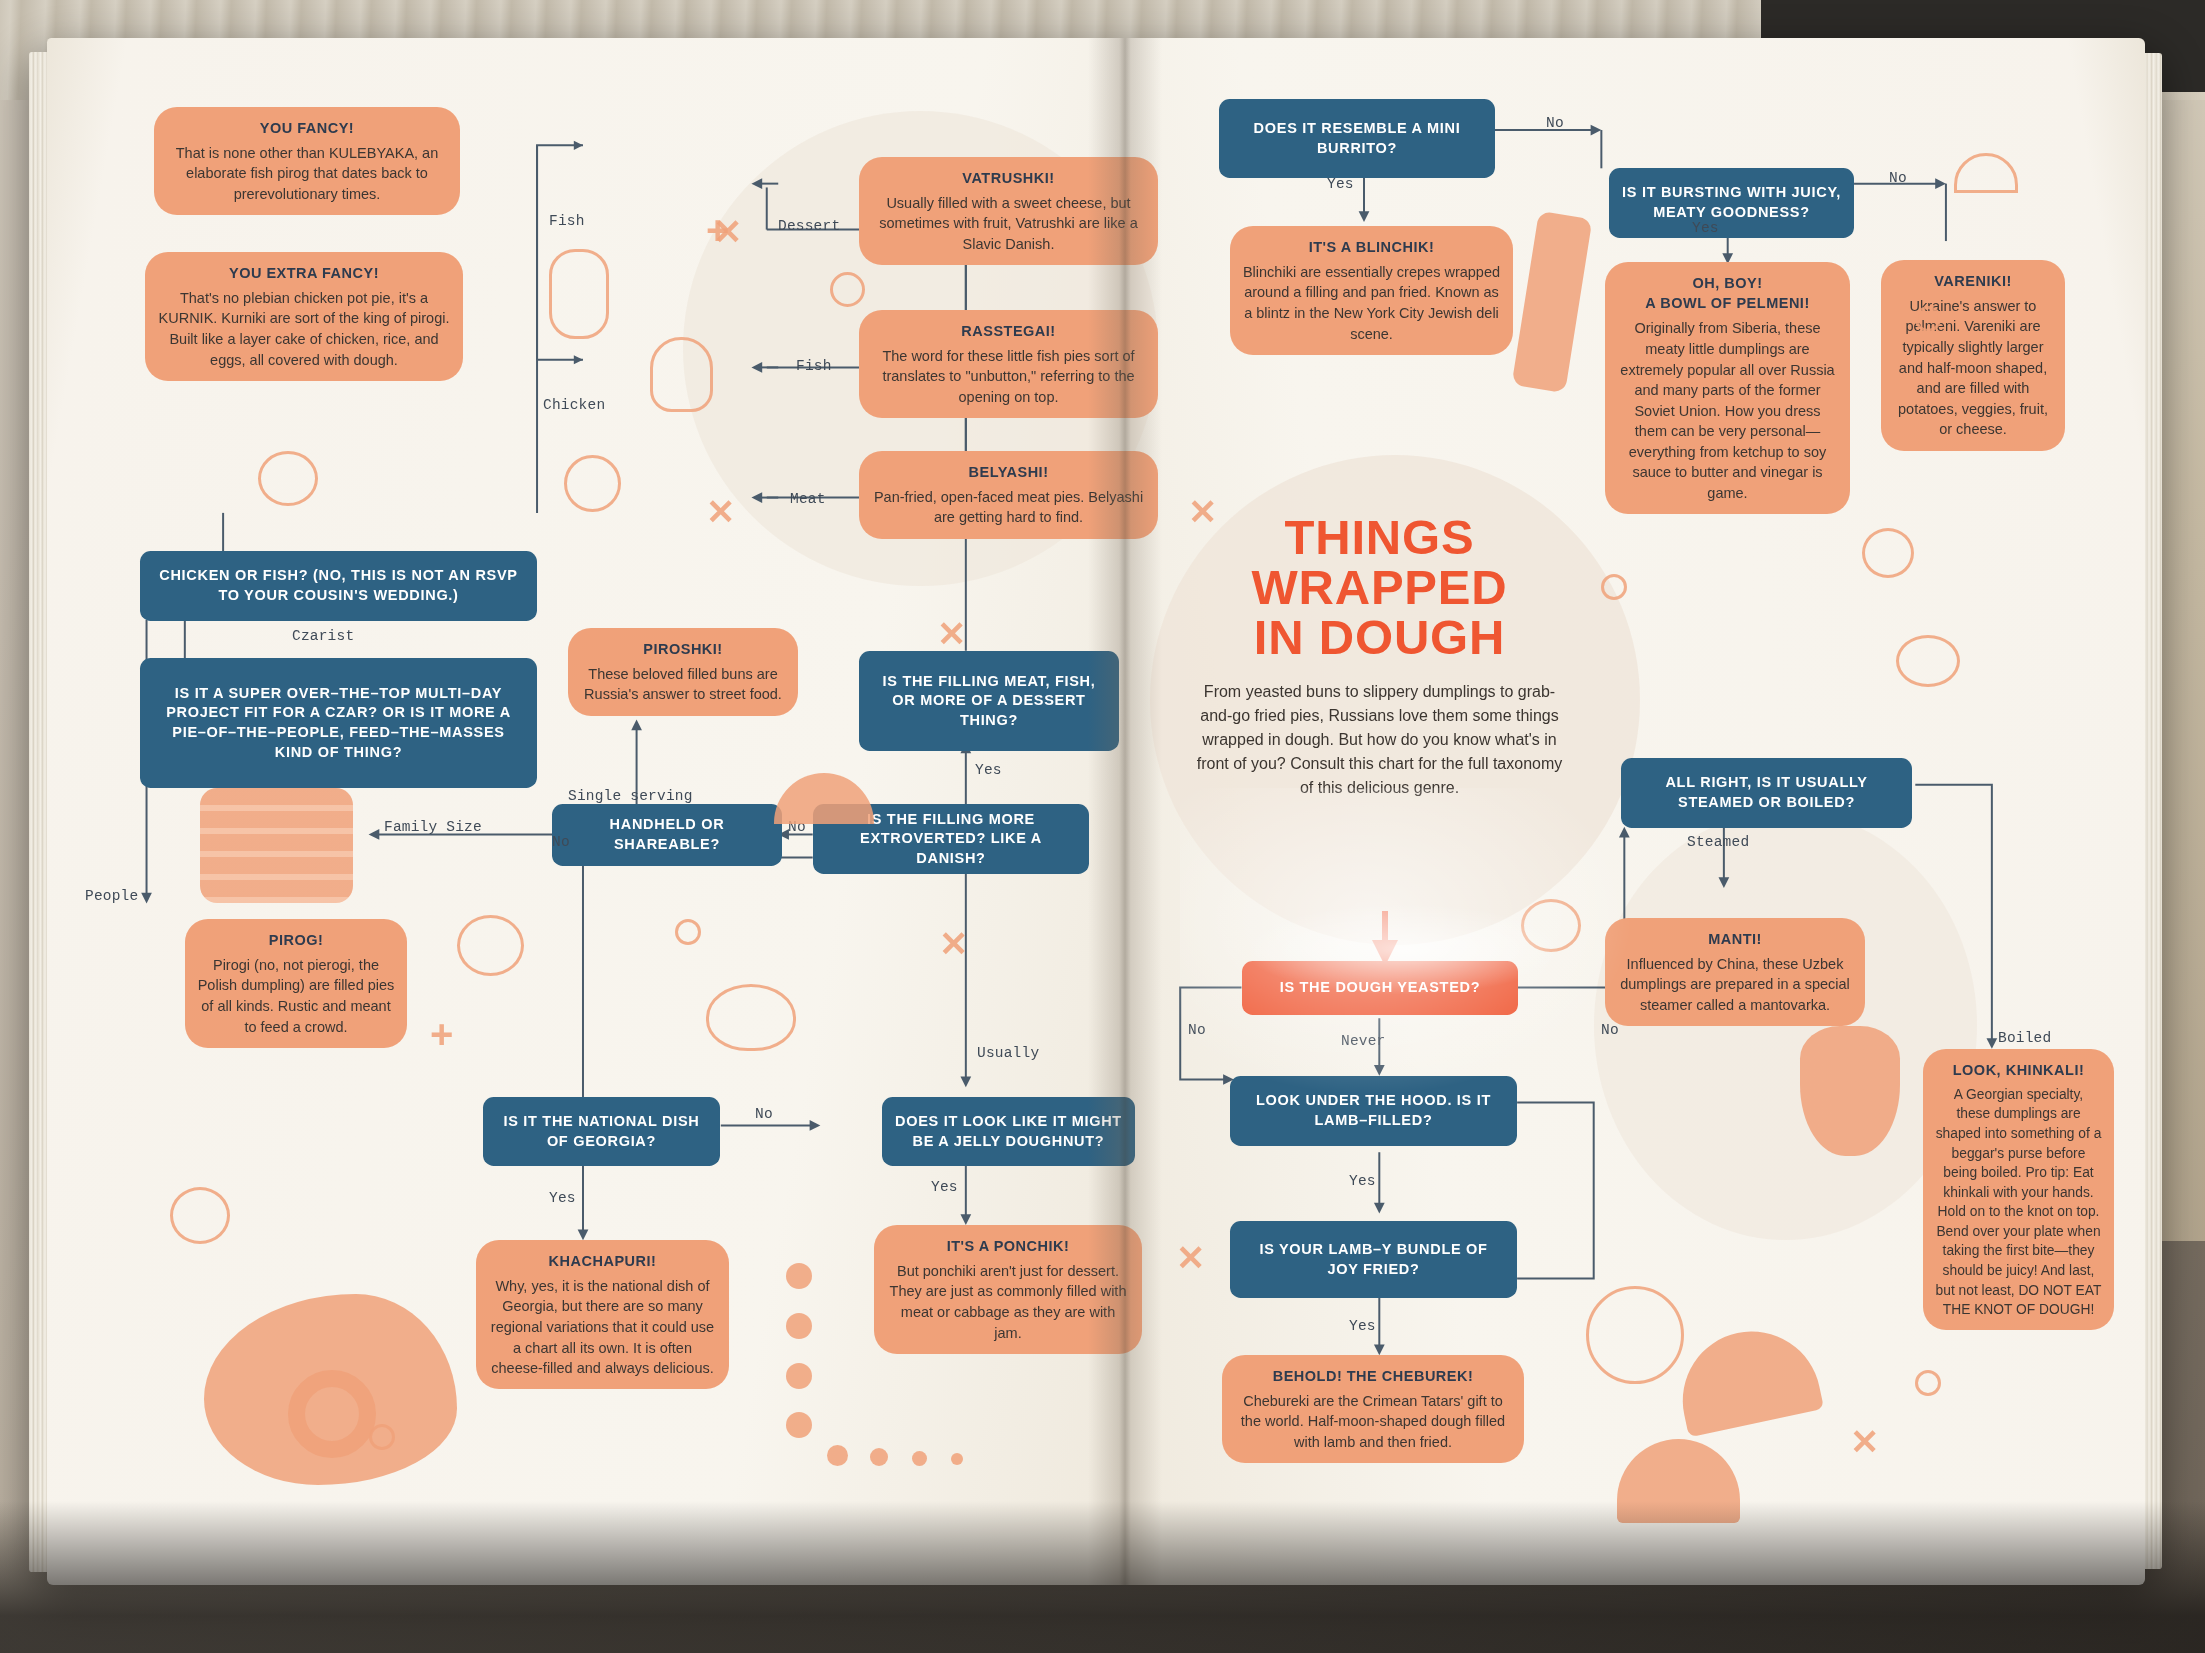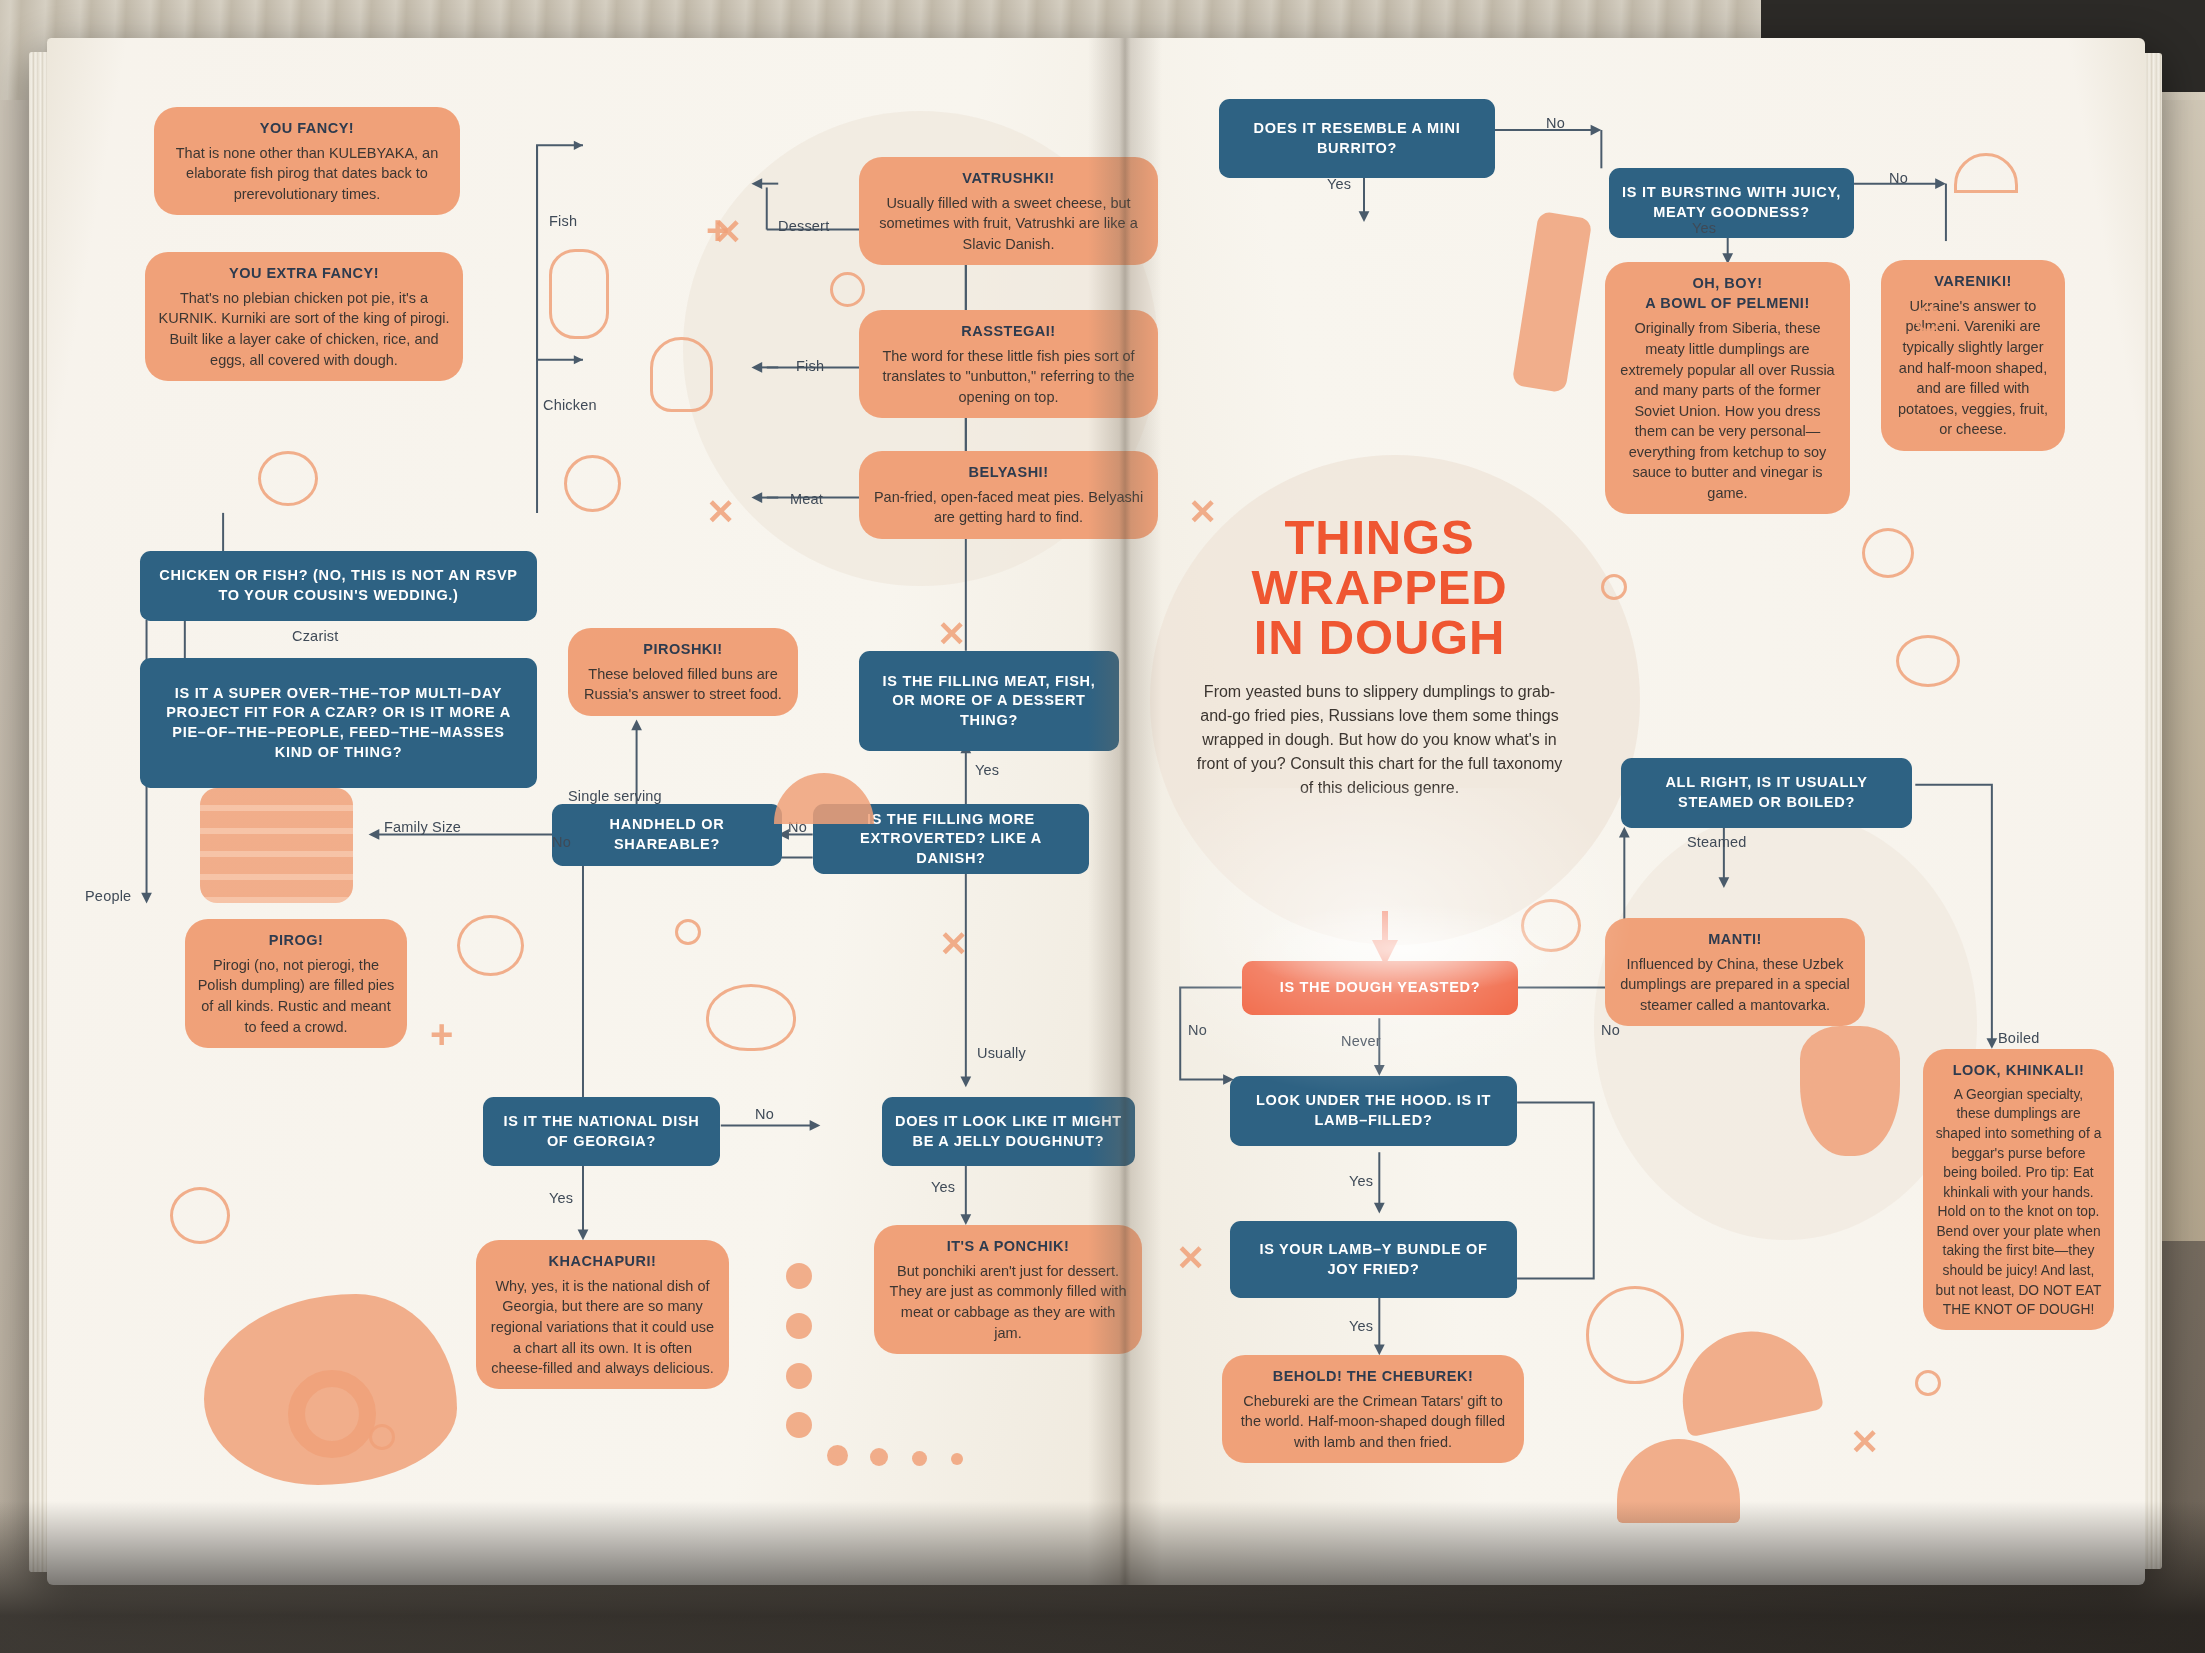--- a/index.html
+++ b/index.html
@@ -82,20 +82,21 @@
     text-align:center;font-size:14.5px;line-height:1.42;
     border-radius:23px;
     display:flex;flex-direction:column;align-items:center;justify-content:center;
   }
   .a .ttl{font-weight:bold;color:#2e3b4e;letter-spacing:0.5px;margin-bottom:4.6px;text-transform:uppercase;font-size:14.5px;}
   .a .body{color:#3c3632;}
 
   .lbl{
     position:absolute;color:#3f4a57;font-size:14.5px;letter-spacing:0.2px;
     white-space:nowrap;
+    font-family:Liberation Mono, monospace;
   }
 
   svg.wires{position:absolute;left:0;top:0;width:2098px;height:1547px;overflow:visible;pointer-events:none;}
   svg.wires path,svg.wires line{stroke:#4a5b6b;stroke-width:2.6;fill:none;}
   svg.wires polygon{fill:#4a5b6b;}
 
   
   .titleblock{position:absolute;left:1141px;top:475px;width:383px;text-align:center;}
   .titleblock .big{
     color:#ef5631;font-weight:bold;font-size:49px;line-height:1.02;
@@ -342,20 +343,24 @@
     <div class="lbl" style="left:505px;top:796px;">No</div>
     <div class="lbl" style="left:930px;top:1007px;">Usually</div>
     <div class="lbl" style="left:708px;top:1068px;">No</div>
     <div class="lbl" style="left:502px;top:1152px;">Yes</div>
     <div class="lbl" style="left:884px;top:1141px;">Yes</div>
 
     <div class="node q" style="left:1172px;top:61px;width:276px;height:79px;">
       <span>DOES IT RESEMBLE A MINI BURRITO?</span>
     </div>
 
+    <div class="node a" style="left:1183px;top:188px;width:283px;">
+      <div class="ttl">IT'S A BLINCHIK!</div>
+      <div class="body">Blinchiki are essentially crepes wrapped around a filling and pan fried. Known as a blintz in the New York City Jewish deli scene.</div>
+    </div>
 
     <div class="node q" style="left:1562px;top:130px;width:245px;height:70px;">
       <span>IS IT BURSTING WITH JUICY, MEATY GOODNESS?</span>
     </div>
 
     <div class="node a" style="left:1558px;top:224px;width:245px;">
       <div class="ttl" style="white-space:pre-line;">OH, BOY!
 A BOWL OF PELMENI!</div>
       <div class="body">Originally from Siberia, these meaty little dumplings are extremely popular all over Russia and many parts of the former Soviet Union. How you dress them can be very personal—everything from ketchup to soy sauce to butter and vinegar is game.</div>
     </div>

